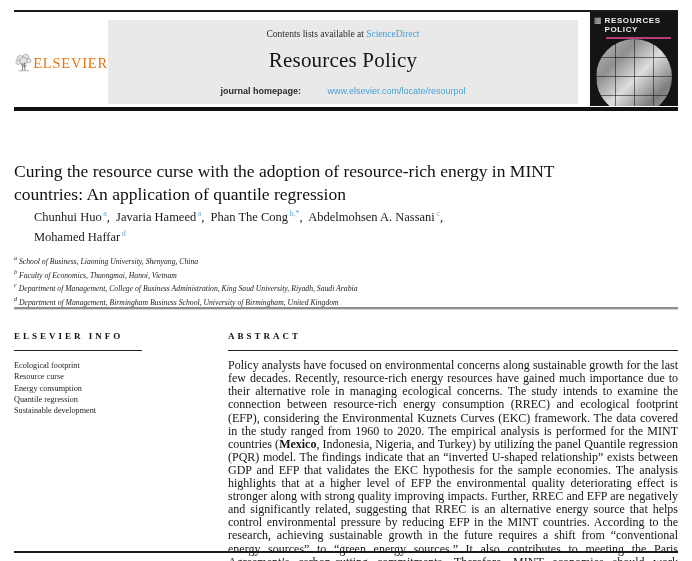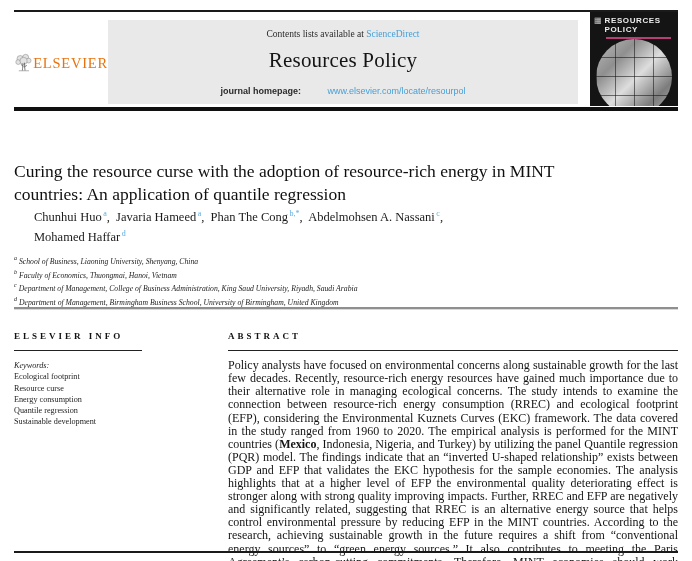--- a/index.html
+++ b/index.html
@@ -129,21 +129,20 @@
   </div>
 
   <div class="gray-rule"></div>
 
   <div class="columns">
 
     <div class="col-left">
       <div class="sec-heading">ELSEVIER INFO</div>
       <div class="sec-rule sec-rule-left"></div>
       <div class="keywords">
-        <div class="kw-label">Keywords:</div>
         <div>Ecological footprint</div>
         <div>Resource curse</div>
         <div>Energy consumption</div>
         <div>Quantile regression</div>
         <div>Sustainable development</div>
       </div>
     </div>
 
     <div class="col-right">
       <div class="sec-heading">ABSTRACT</div>

